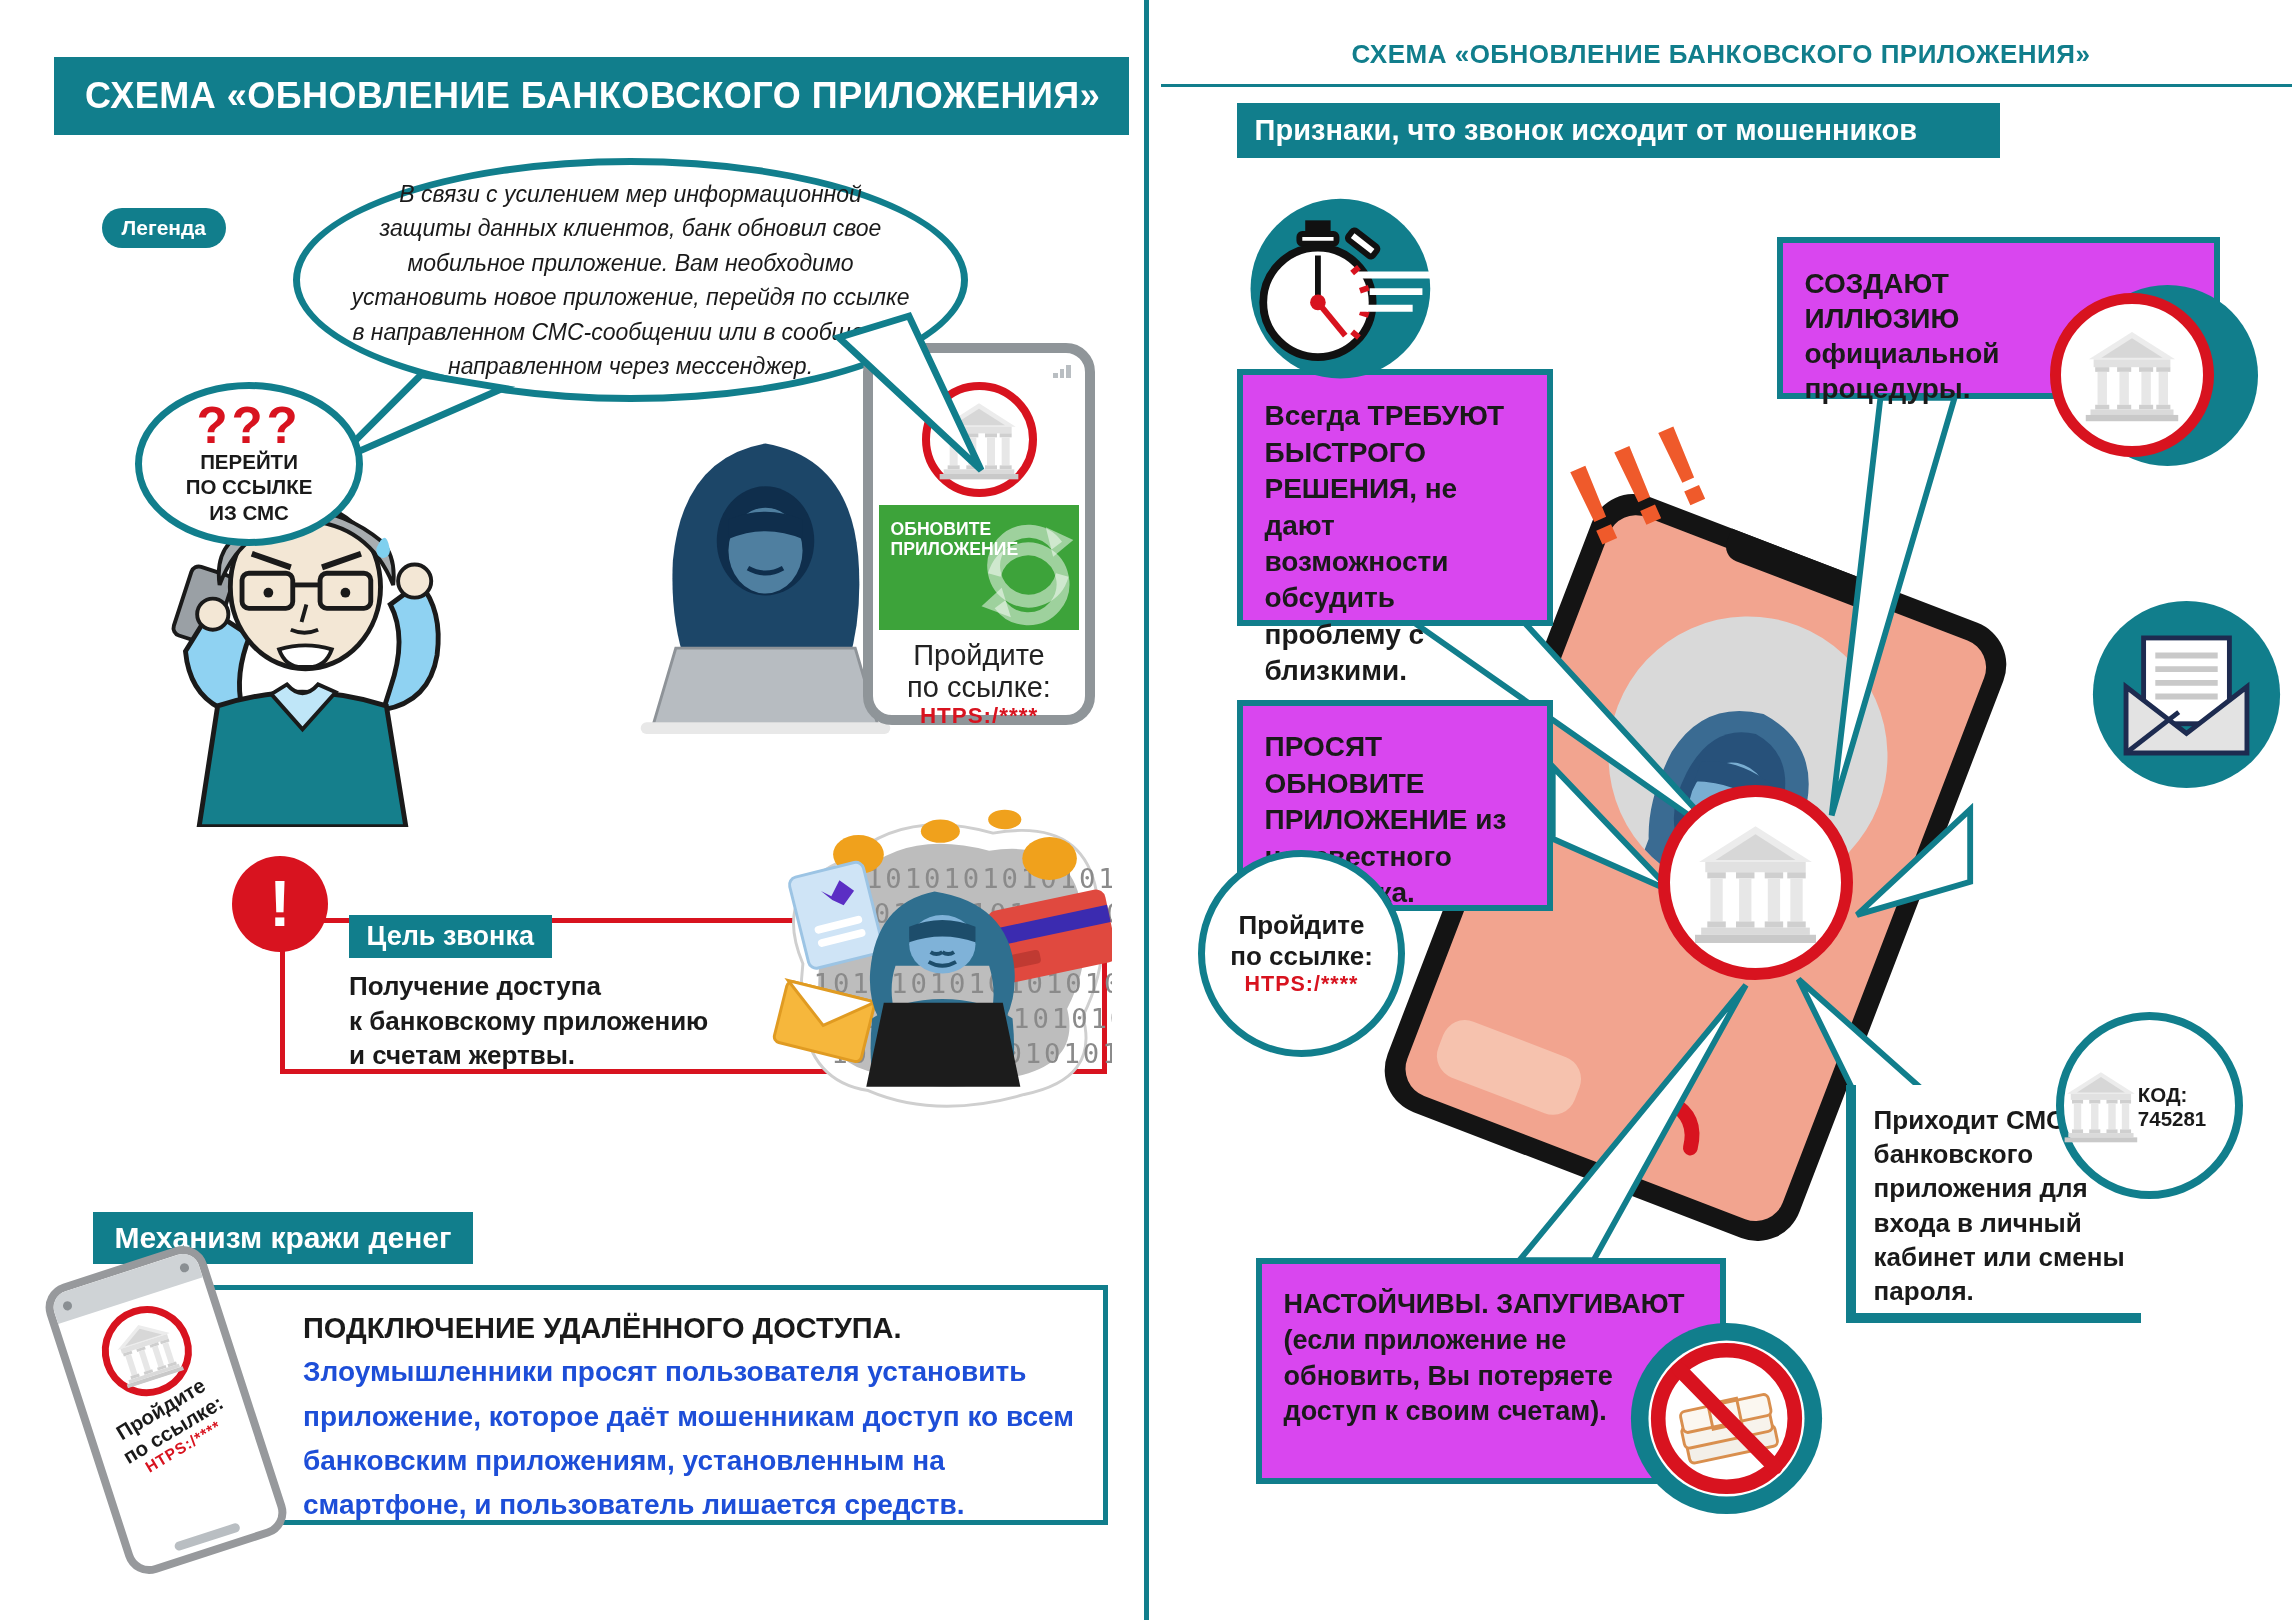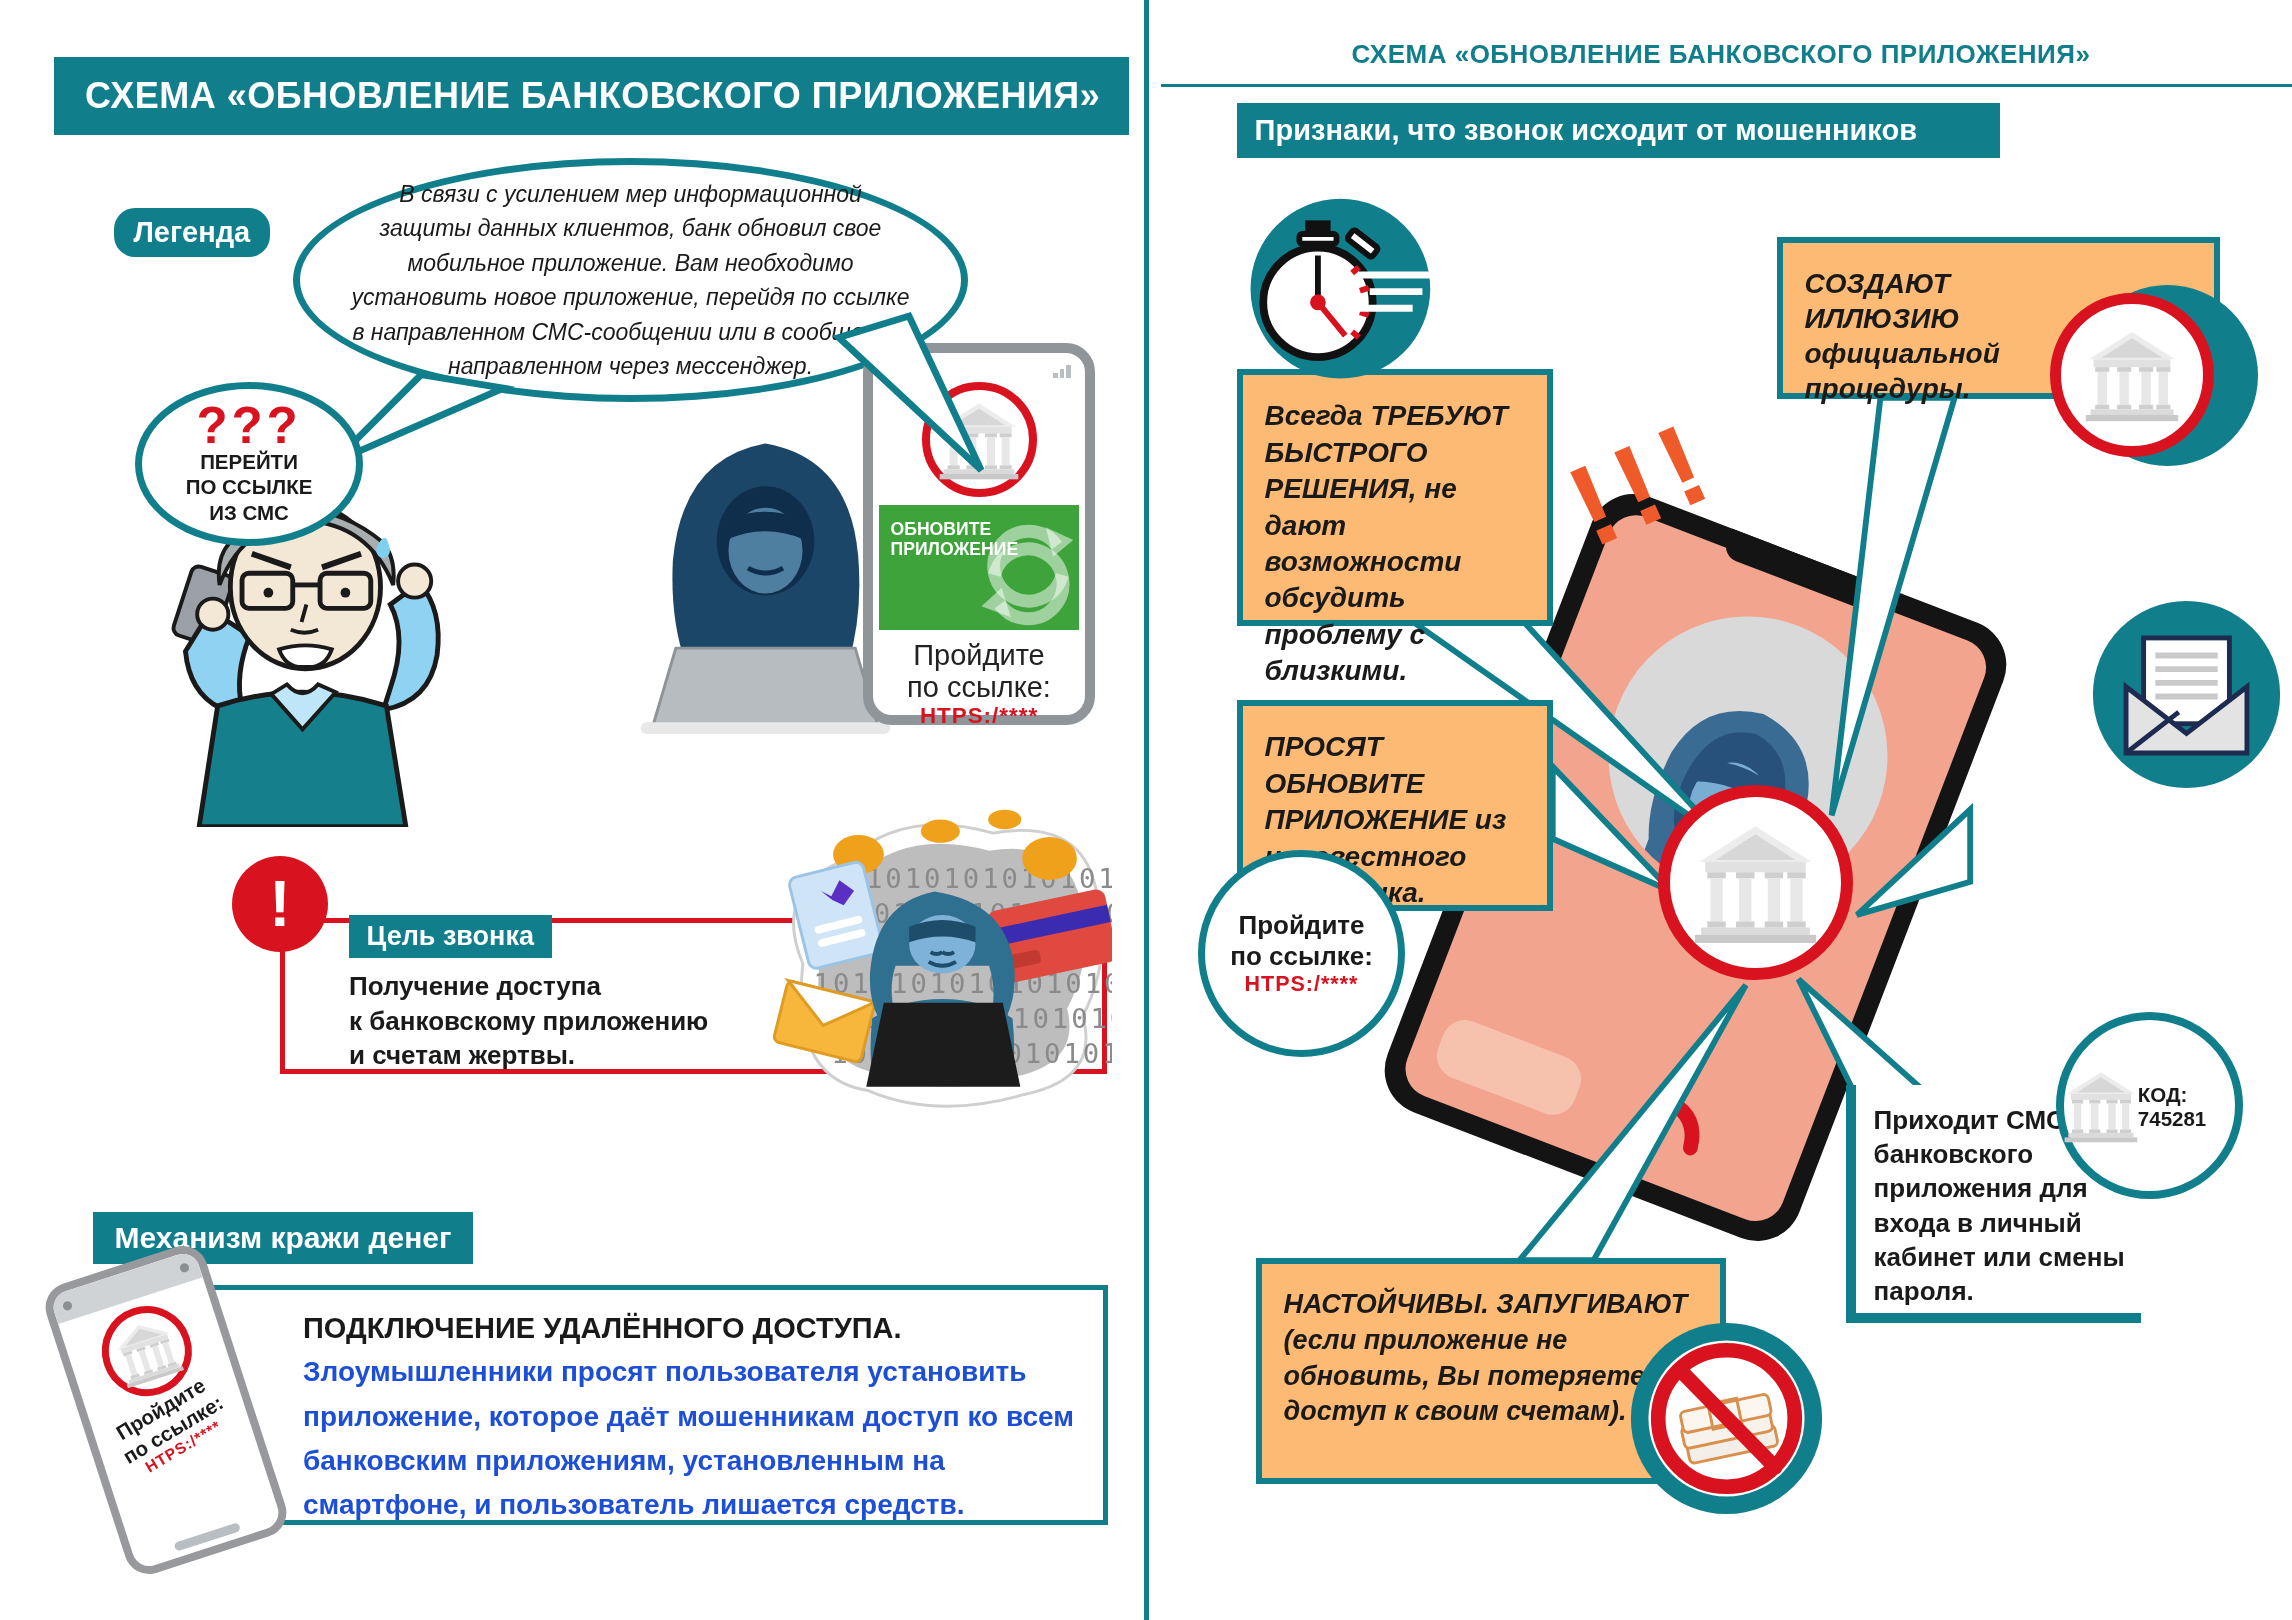--- a/index.html
+++ b/index.html
@@ -5,28 +5,28 @@
   :root{
     --teal:#117e8c; --red:#d8131f; --orange:#ef5a2b; --green:#3da33a;
     --salmon:#f2a48f; --ink:#1a1a1a;
   }
   *{box-sizing:border-box;}
   body{margin:0;background:#fff;font-family:"Liberation Sans",sans-serif;color:var(--ink);}
   #canvas{position:relative;width:2293px;height:1621px;background:#fff;overflow:hidden;}
   .abs{position:absolute;}
   .pre{white-space:pre-line;}
   .teal-tag{background:var(--teal);color:#fff;font-weight:bold;}
-  .callout{background:#fdba74;border:6.8px solid var(--teal);font-style:italic;}
+  .callout{background:#d946ef;border:6.8px solid var(--teal);}
   svg{display:block;}
   .bank{width:100%;height:100%;}
 
   
   .title-bar{left:54px;top:57px;width:1075px;height:78px;display:flex;align-items:center;
     padding-left:31px;font-size:36px;font-weight:bold;letter-spacing:0.5px;}
-  .legend-label{left:114px;top:208px;padding:7.8px 19.5px;font-size:29px;border-radius:21px;}
+  .legend-label{left:102px;top:208px;padding:7.8px 19.5px;font-size:21px;border-radius:21px;}
   .big-bubble{left:293px;top:158px;width:675px;height:244px;border:7.8px solid var(--teal);
     border-radius:50%;background:#fff;display:flex;align-items:center;justify-content:center;
     text-align:center;z-index:5;}
   .big-bubble .txt{font-style:italic;font-size:23px;line-height:1.5;font-weight:500;padding:0 51px;}
   .small-bubble{left:135px;top:382px;width:228px;height:164px;border:7.8px solid var(--teal);
     border-radius:50%;background:#fff;z-index:7;display:flex;flex-direction:column;
     align-items:center;justify-content:center;text-align:center;}
   .small-bubble .qm{color:var(--red);font-size:51px;font-weight:bold;letter-spacing:3.9px;line-height:.9;}
   .small-bubble .txt{font-size:20.5px;font-weight:bold;line-height:1.25;}
   .lp-connectors{left:0;top:0;z-index:6;pointer-events:none;}

